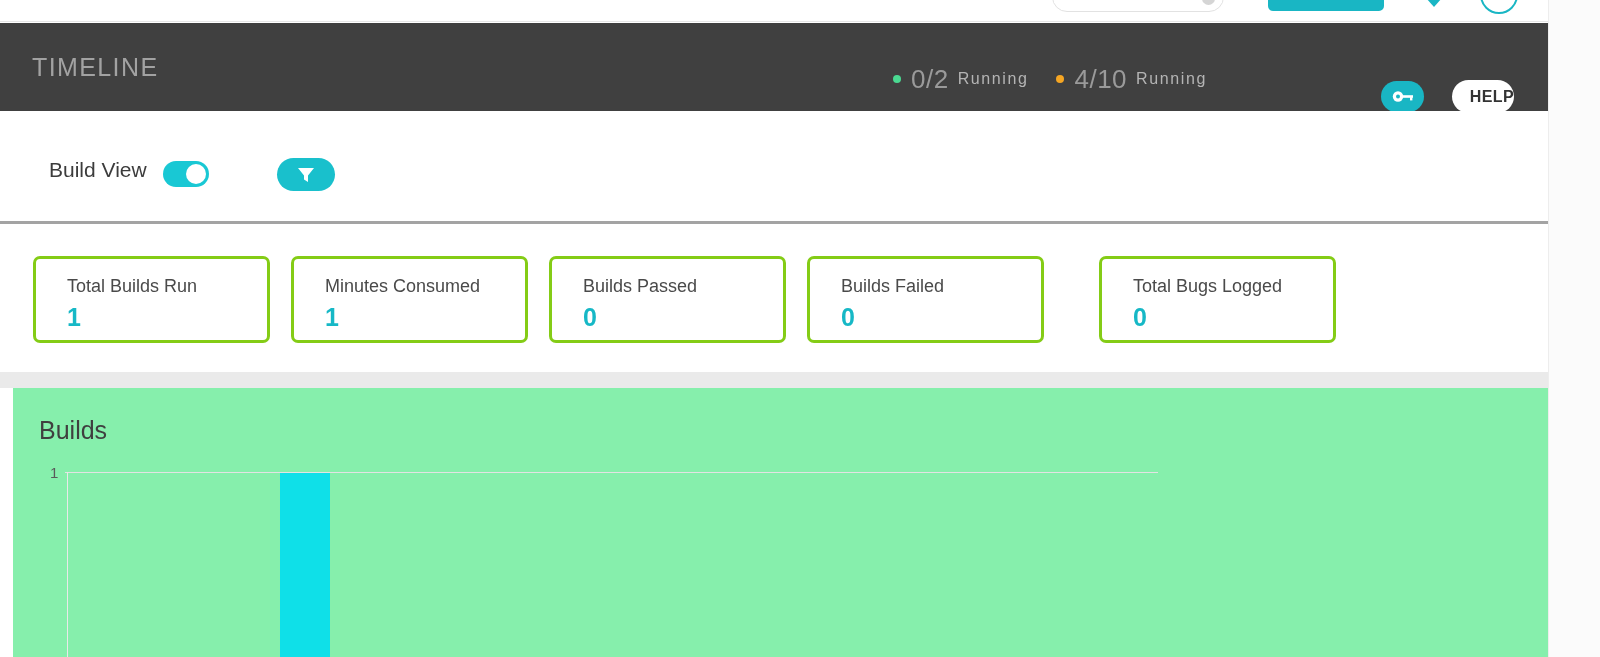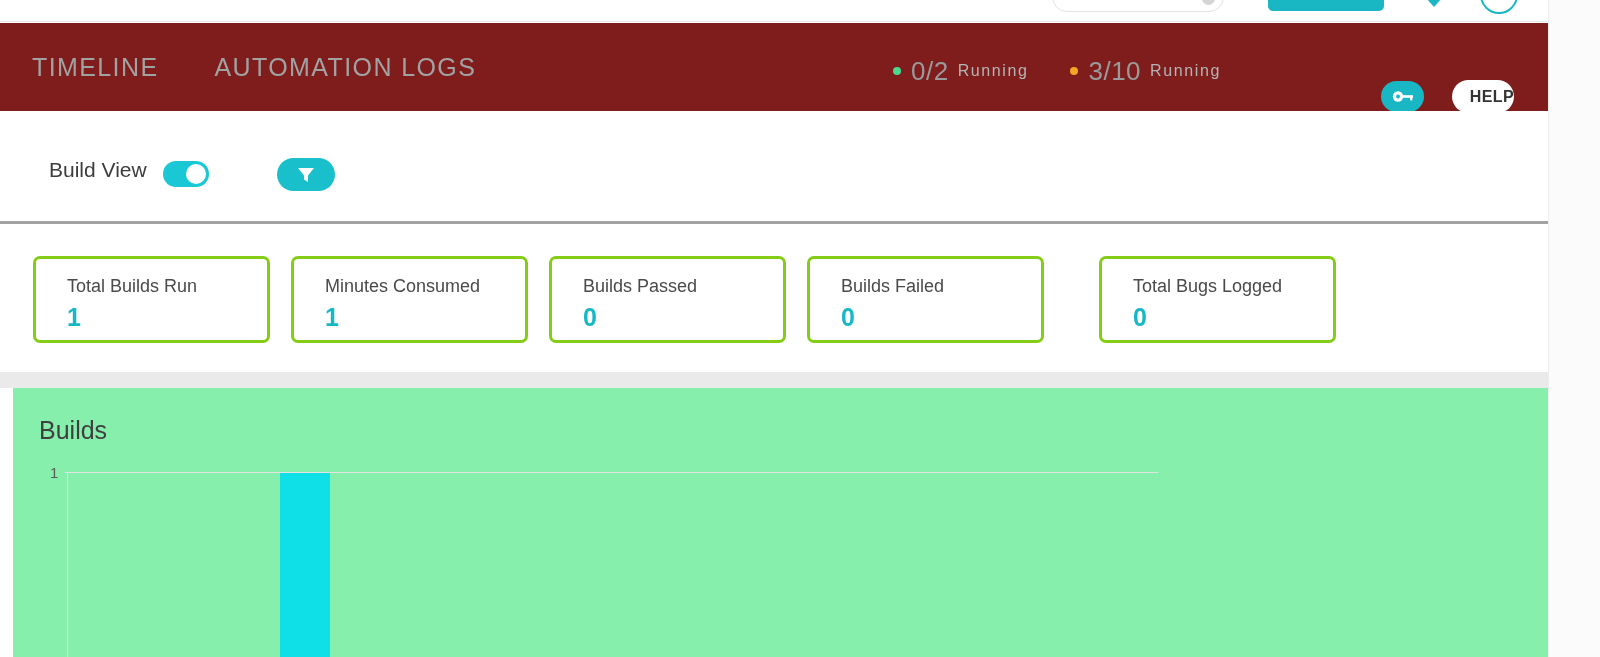--- a/index.html
+++ b/index.html
@@ -77,21 +77,21 @@
     border: 2px solid #19b6c4;
     background: #ffffff;
   }
 
   
   .tabstrip {
     position: absolute;
     left: 0; top: 23px;
     width: 1548px;
     height: 88px;
-    background: #7f1d1d;
+    background: #404040;
   }
   .tabs {
     position: absolute;
     left: 32px; top: 0;
     height: 88px;
     display: flex;
     align-items: center;
   }
   .tab {
     font-size: 25px;
@@ -112,25 +112,25 @@
     background: #ffffff;
     border-radius: 9px 9px 0 0;
     padding: 0 32px;
     margin-top: 8px;
     height: 80px;
   }
 
   
   .status-group {
     position: absolute;
-    left: 893px; top: 4px;
+    left: 893px; top: 12px;
     height: 88px;
     display: flex;
     align-items: center;
-    gap: 42px;
+    gap: 28px;
   }
   .status-item { display: flex; align-items: center; }
   .status-dot {
     width: 8px; height: 8px;
     border-radius: 50%;
     margin-right: 10px;
   }
   .status-dot.running { background: #4ad991; }
   .status-dot.queued  { background: #f5a623; }
   .status-num {
@@ -411,35 +411,32 @@
       <div class="topbar-cta"></div>
       <div class="topbar-caret"></div>
       <div class="topbar-avatar"></div>
     </div>
 
     <div class="tabstrip">
 
       <div class="tabs">
         <div class="tab">
           <span>TIMELINE</span>
-        </div>
-        <div class="tab">
-          <span>AUTOMATION LOGS</span>
         </div>
       </div>
 
       <div class="status-group">
         <div class="status-item">
           <div class="status-dot running"></div>
           <span class="status-num">0/2</span>
           <span class="status-label">Running</span>
         </div>
         <div class="status-item">
           <div class="status-dot queued"></div>
-          <span class="status-num">3/10</span>
+          <span class="status-num">4/10</span>
           <span class="status-label">Running</span>
         </div>
       </div>
 
       <div class="key-btn">
         <svg width="22" height="13" viewBox="0 0 22 13">
           <circle cx="6" cy="6.5" r="5.2" fill="#ffffff"></circle>
           <circle cx="6" cy="6.5" r="2" fill="#19b6c4"></circle>
           <rect x="10" y="5.2" width="11" height="2.6" fill="#ffffff"></rect>
           <rect x="18" y="7.2" width="2.4" height="3.2" fill="#ffffff"></rect>

